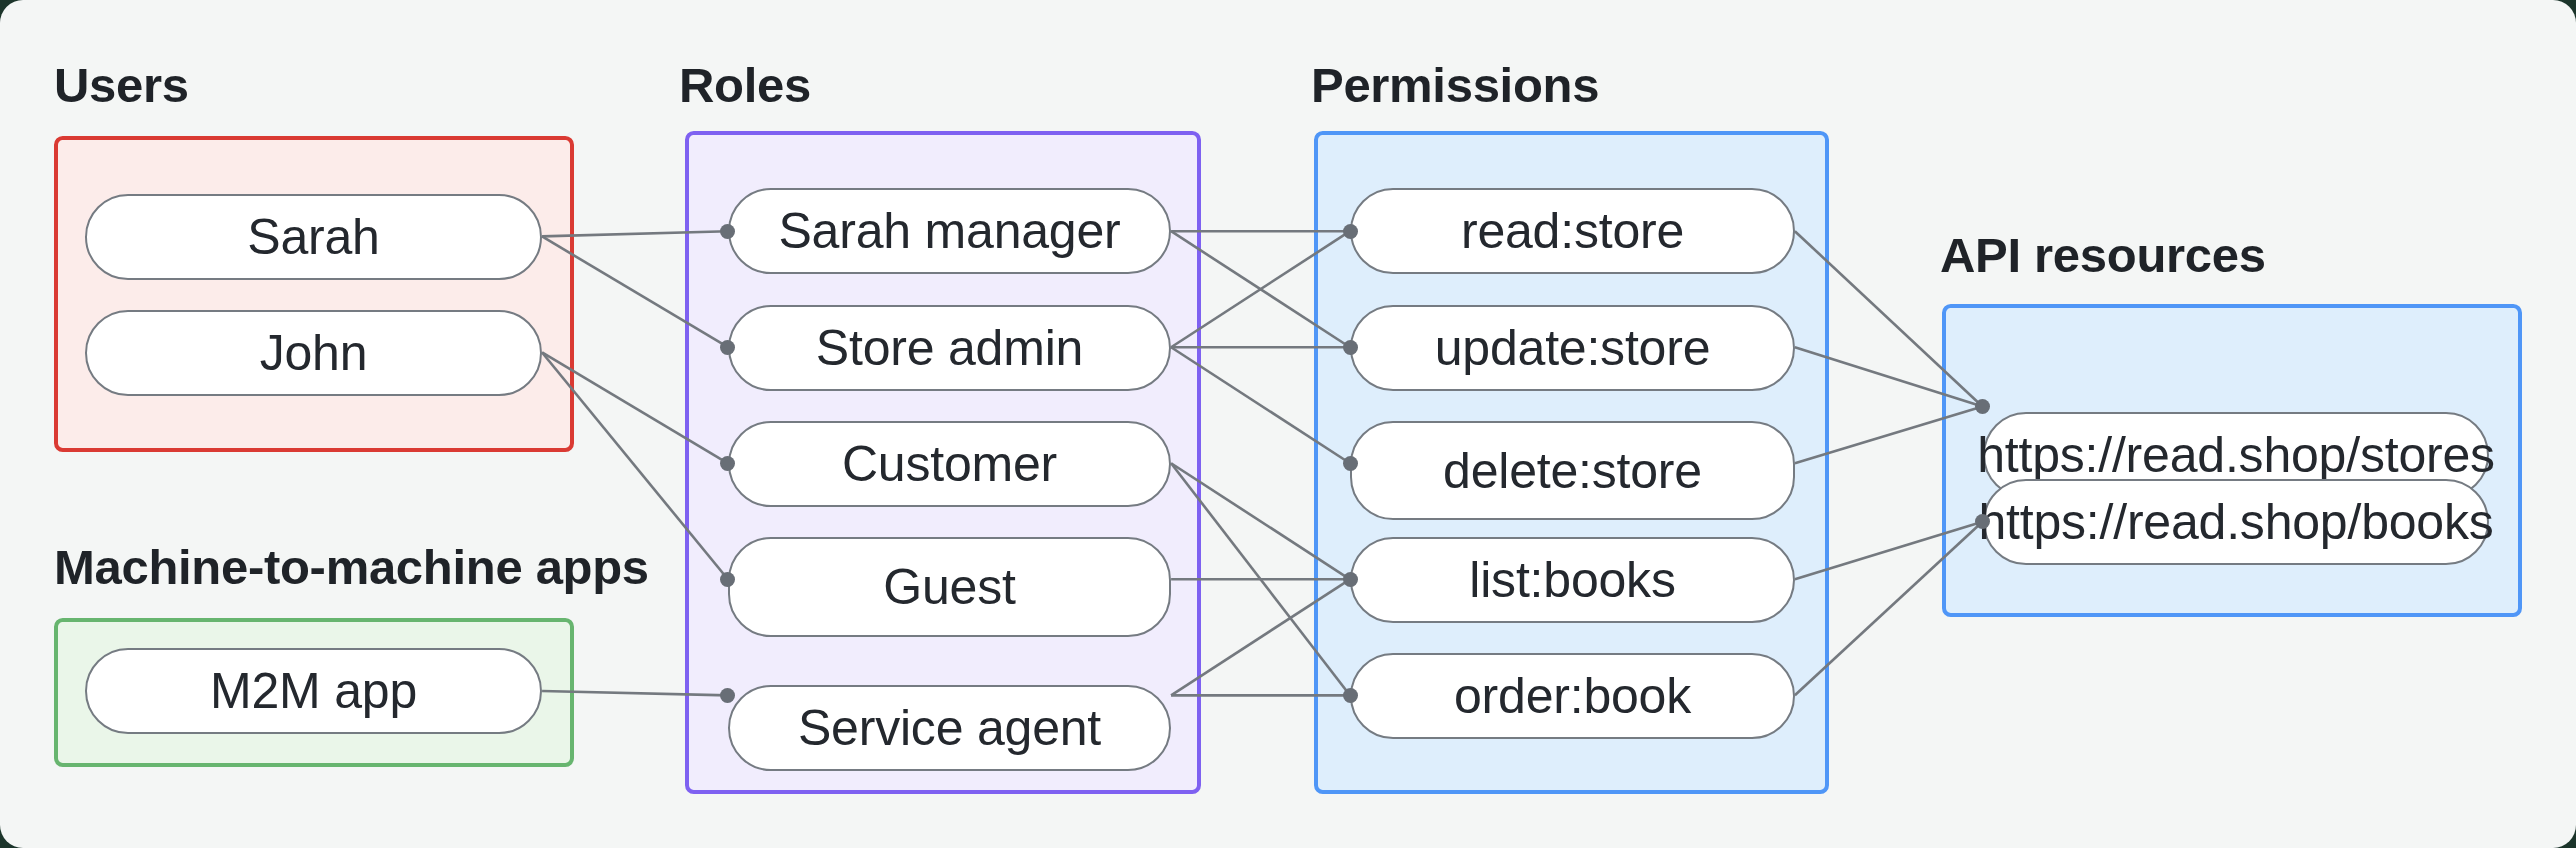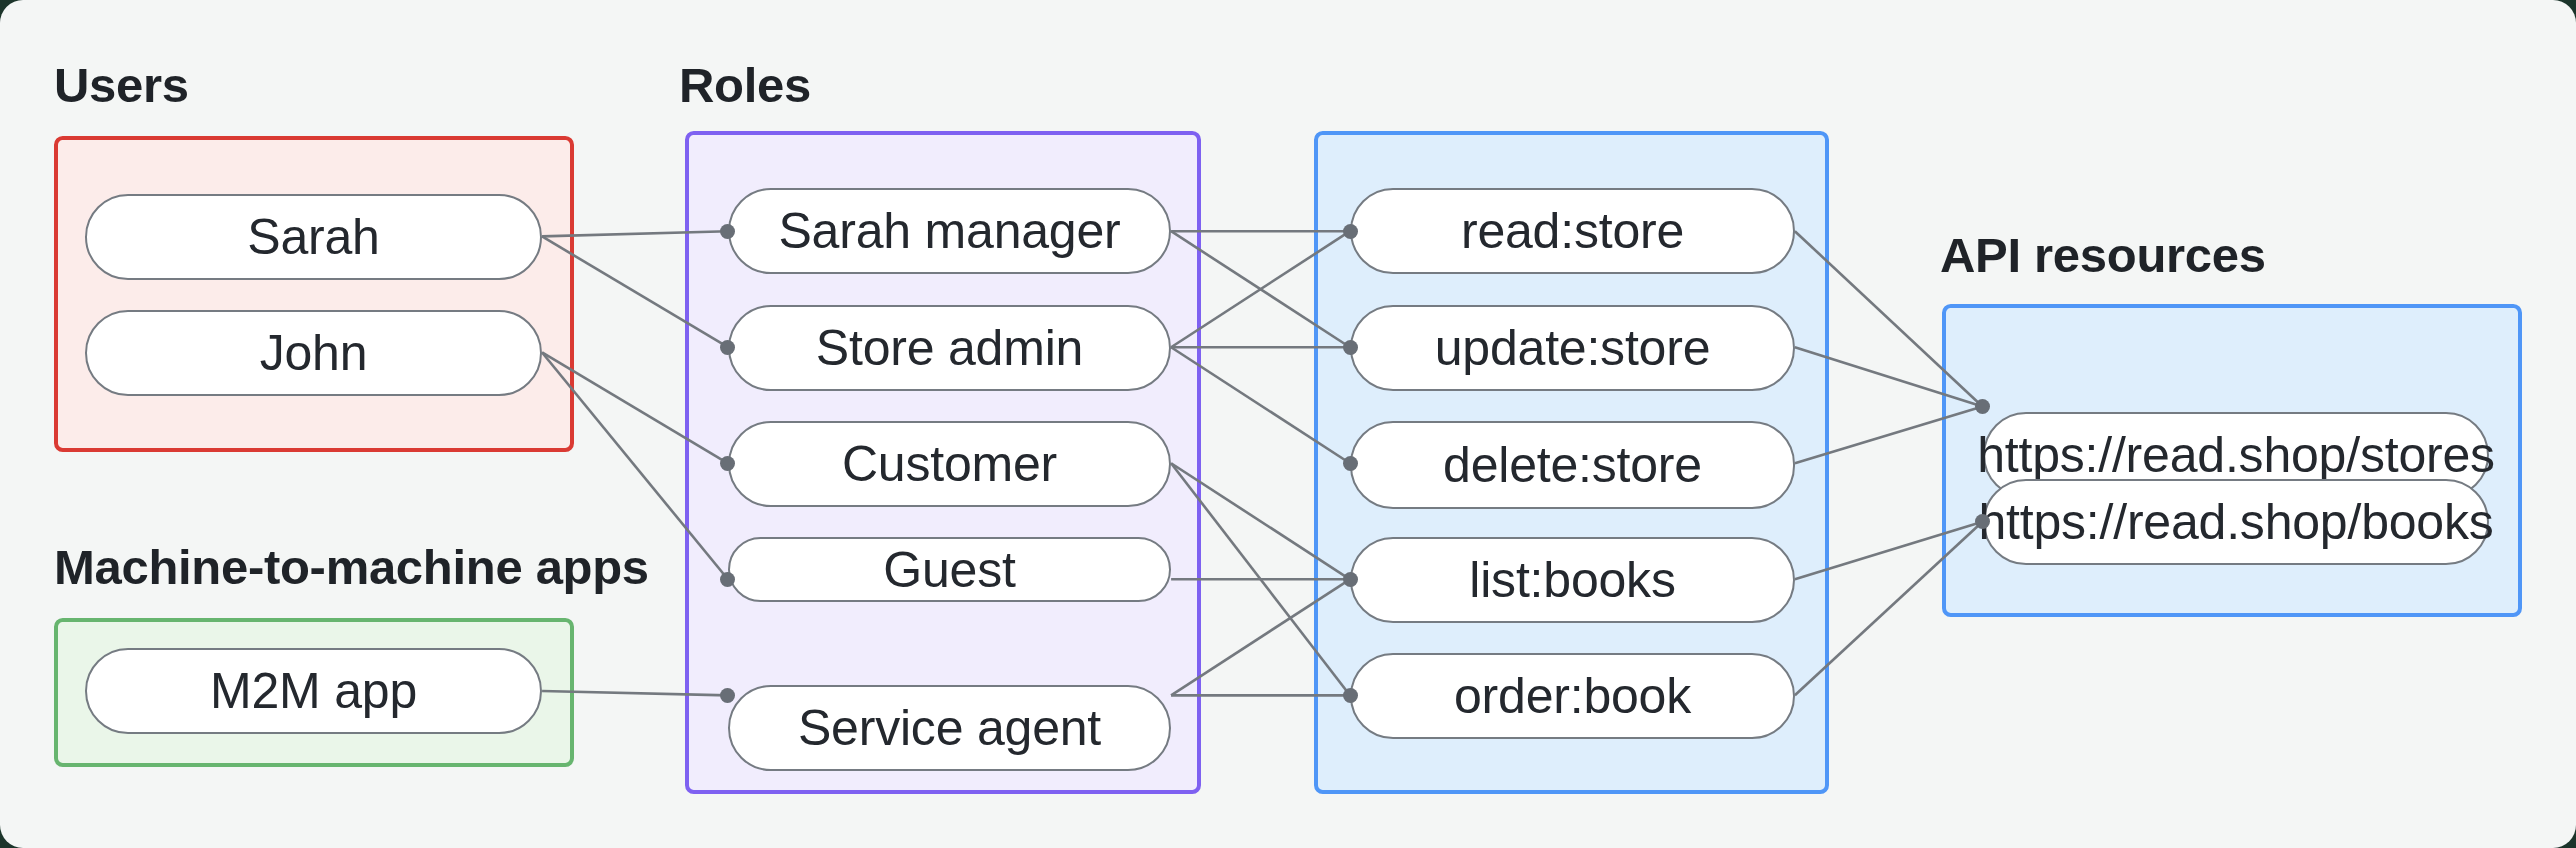--- a/index.html
+++ b/index.html
@@ -29,20 +29,21 @@
 <body>
 
 <div class="page" id="diagram">
     <div class="group-box" style="left: 54px; top: 136px; width: 520px; height: 316px; border-color: rgb(218, 58, 51); background: rgb(252, 236, 234);"></div>
     <div class="group-label" style="left: 54px; top: 61px;">Users</div>
     <div class="group-box" style="left: 54px; top: 618px; width: 520px; height: 149px; border-color: rgb(103, 181, 111); background: rgb(234, 246, 233);"></div>
     <div class="group-label" style="left: 54px; top: 543px;">Machine-to-machine apps</div>
     <div class="group-box" style="left: 685px; top: 131px; width: 516px; height: 663px; border-color: rgb(126, 97, 241); background: rgb(241, 237, 253);"></div>
     <div class="group-label" style="left: 679px; top: 61px;">Roles</div>
     <div class="group-box" style="left: 1314px; top: 131px; width: 515px; height: 663px; border-color: rgb(79, 150, 247); background: rgb(222, 238, 252);"></div>
+    <div class="group-label" style="left: 1311px; top: 61px;">Permissions</div>
     <div class="group-box" style="left: 1942px; top: 304px; width: 580px; height: 313px; border-color: rgb(79, 150, 247); background: rgb(222, 238, 252);"></div>
     <div class="group-label" style="left: 1940px; top: 231px;">API resources</div>
     <svg width="2576" height="848" class="edges" viewBox="0 0 2952 972">
       <line x1="621" y1="271" x2="834" y2="265" stroke="#74797f" stroke-width="3"></line>
       <line x1="621" y1="271" x2="834" y2="398" stroke="#74797f" stroke-width="3"></line>
       <line x1="621" y1="404" x2="834" y2="531" stroke="#74797f" stroke-width="3"></line>
       <line x1="621" y1="404" x2="834" y2="664" stroke="#74797f" stroke-width="3"></line>
       <line x1="621" y1="792" x2="834" y2="797" stroke="#74797f" stroke-width="3"></line>
       <line x1="1342" y1="265" x2="1547" y2="265" stroke="#74797f" stroke-width="3"></line>
       <line x1="1342" y1="265" x2="1547" y2="398" stroke="#74797f" stroke-width="3"></line>
@@ -59,25 +60,25 @@
       <line x1="2057" y1="531" x2="2272" y2="466" stroke="#74797f" stroke-width="3"></line>
       <line x1="2057" y1="664" x2="2272" y2="598" stroke="#74797f" stroke-width="3"></line>
       <line x1="2057" y1="797" x2="2272" y2="598" stroke="#74797f" stroke-width="3"></line>
     </svg>
     <div class="node" style="left: 85px; top: 194px; width: 457px; height: 86px;">Sarah</div>
     <div class="node" style="left: 85px; top: 310px; width: 457px; height: 86px;">John</div>
     <div class="node" style="left: 85px; top: 648px; width: 457px; height: 86px;">M2M app</div>
     <div class="node" style="left: 728px; top: 188px; width: 443px; height: 86px;">Sarah manager</div>
     <div class="node" style="left: 728px; top: 305px; width: 443px; height: 86px;">Store admin</div>
     <div class="node" style="left: 728px; top: 421px; width: 443px; height: 86px;">Customer</div>
-    <div class="node" style="left: 728px; top: 537px; width: 443px; height: 65px;">Guest</div>
+    <div class="node" style="left: 728px; top: 537px; width: 443px; height: 100px;">Guest</div>
     <div class="node" style="left: 728px; top: 685px; width: 443px; height: 86px;">Service agent</div>
     <div class="node" style="left: 1350px; top: 188px; width: 445px; height: 86px;">read:store</div>
     <div class="node" style="left: 1350px; top: 305px; width: 445px; height: 86px;">update:store</div>
-    <div class="node" style="left: 1350px; top: 421px; width: 445px; height: 88px;">delete:store</div>
+    <div class="node" style="left: 1350px; top: 421px; width: 445px; height: 99px;">delete:store</div>
     <div class="node" style="left: 1350px; top: 537px; width: 445px; height: 86px;">list:books</div>
     <div class="node" style="left: 1350px; top: 653px; width: 445px; height: 86px;">order:book</div>
     <div class="node" style="left: 1983px; top: 364px; width: 506px; height: 86px; margin-top: 48px;">https://read.shop/stores</div>
     <div class="node" style="left: 1983px; top: 479px; width: 506px; height: 86px;">https://read.shop/books</div>
     <div class="dot" style="left: 720px; top: 224px; background: rgb(104, 110, 118);"></div>
     <div class="dot" style="left: 720px; top: 340px; background: rgb(104, 110, 118);"></div>
     <div class="dot" style="left: 720px; top: 456px; background: rgb(104, 110, 118);"></div>
     <div class="dot" style="left: 720px; top: 572px; background: rgb(104, 110, 118);"></div>
     <div class="dot" style="left: 720px; top: 688px; background: rgb(104, 110, 118);"></div>
     <div class="dot" style="left: 1343px; top: 224px; background: rgb(104, 110, 118);"></div>

